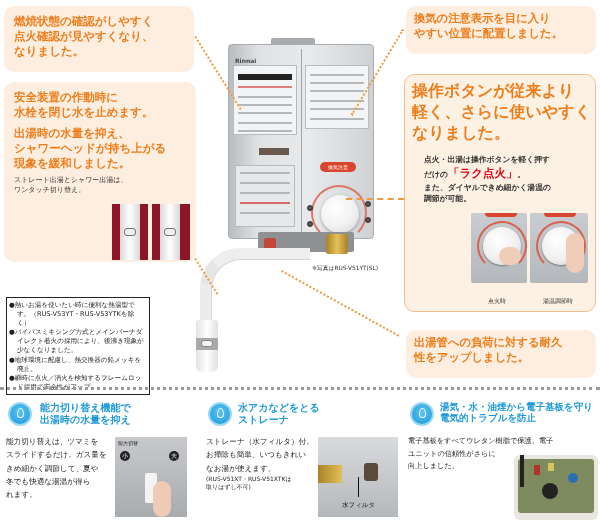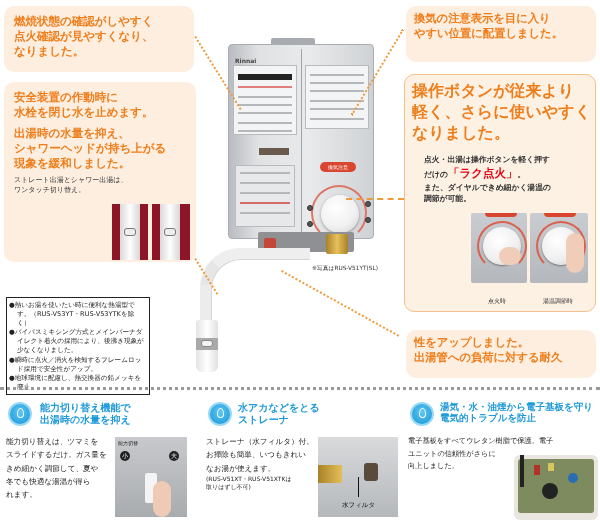--- a/index.html
+++ b/index.html
@@ -130,21 +130,21 @@
   <div class="nozzle">
       <div class="nozzle-btn"></div>
     </div>
 </div>
 <div class="photo-box nozzle-photo" style="left:152px; top:204px; width:38px; height:56px;">
   <div class="nozzle">
       <div class="nozzle-btn"></div>
     </div>
 </div>
 
-<div class="callout" style="left:406px; top:6px; width:190px; height:56px; padding:6px 8px; font-size:11.3px;">
+<div class="callout" style="left:406px; top:6px; width:190px; height:48px; padding:6px 8px; font-size:11.3px;">
   <p>換気の注意表示を目に入り</p>
   <p>やすい位置に配置しました。</p>
 </div>
 
 <div class="callout-outline" style="left:404px; top:74px; width:192px; height:238px;"></div>
 <div class="abs" style="left:412px; top:80px; color:#ef7d1a; font-weight:bold; font-size:16px; line-height:1.32;">
   <p>操作ボタンが従来より</p>
   <p>軽く、さらに使いやすく</p>
   <p>なりました。</p>
 </div>
@@ -163,22 +163,22 @@
 <div class="photo-box dial-photo" style="left:530px; top:213px; width:58px; height:70px;">
   <div class="dp-top"></div>
   <div class="dp-ring"></div>
   <div class="dp-knob"></div>
   <div class="dp-finger" style="left:36px; top:20px; width:18px; height:40px;"></div>
 </div>
 <div class="caption" style="left:488px; top:297px;">点火時</div>
 <div class="caption" style="left:543px; top:297px;">湯温調節時</div>
 
 <div class="callout" style="left:406px; top:330px; width:190px; height:48px; padding:6px 8px; font-size:11.3px;">
+  <p>出湯管への負荷に対する耐久</p>
   <p>性をアップしました。</p>
-  <p>出湯管への負荷に対する耐久</p>
 </div>
 
 <div class="heater-top"></div>
 <div class="heater">
   <div class="brand">Rinnai</div>
   <div class="heater-divider"></div>
   <div class="label-panel" style="left:4px; top:20px; width:64px; height:70px;">
     <div style="position:absolute; left:4px; right:4px; top:8px; height:6px; background:#222;"></div>
     <div class="label-lines" style="top:20px; background:#e07d7d;"></div>
     <div class="label-lines" style="top:30px;"></div>
@@ -225,22 +225,22 @@
 
 <div class="dot-line" style="left:196px; top:36px; width:86px; transform:rotate(58deg);"></div>
 <div class="dot-line" style="left:404px; top:30px; width:100px; transform:rotate(121deg);"></div>
 <div class="dot-line" style="left:196px; top:258px; width:42px; transform:rotate(58deg);"></div>
 <div class="dot-line" style="left:282px; top:270px; width:134px; transform:rotate(29deg);"></div>
 <div class="dash-line" style="left:346px; top:198px; width:58px;"></div>
 
 <div class="notes-box">
   <div class="note">熱いお湯を使いたい時に便利な熱湯型です。（RUS-V53YT・RUS-V53YTKを除く）</div>
   <div class="note">バイパスミキシング方式とメインバーナダイレクト着火の採用により、後沸き現象が少なくなりました。</div>
+  <div class="note">地球環境に配慮し、熱交換器の鉛メッキを廃止。</div>
   <div class="note">瞬時に点火／消火を検知するフレームロッド採用で安全性がアップ。</div>
-  <div class="note">地球環境に配慮し、熱交換器の鉛メッキを廃止。</div>
 </div>
 
 <div class="sep"></div>
 
 <div class="feature-icon" style="left:8px; top:402px;">
     <div class="drop"></div>
   </div>
 <div class="feature-title" style="left:40px; top:402px;">
   <div>能力切り替え機能で</div>
   <div>出湯時の水量を抑え</div>

